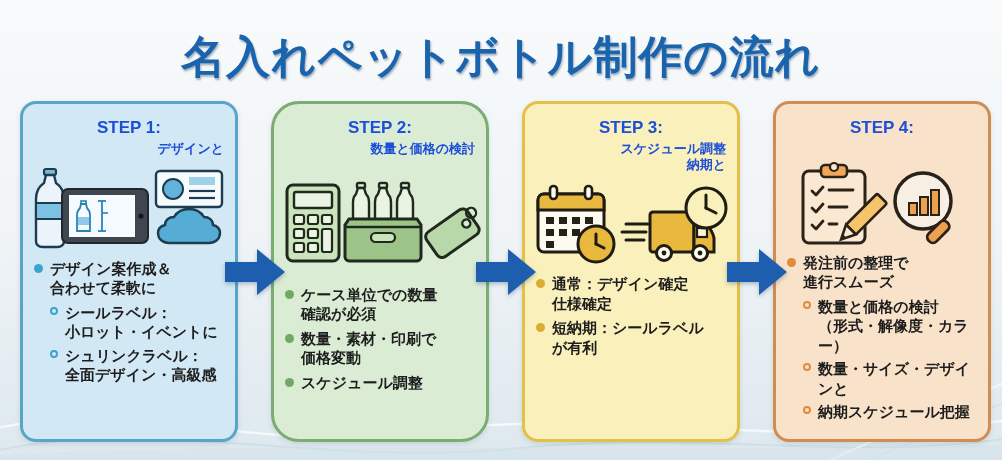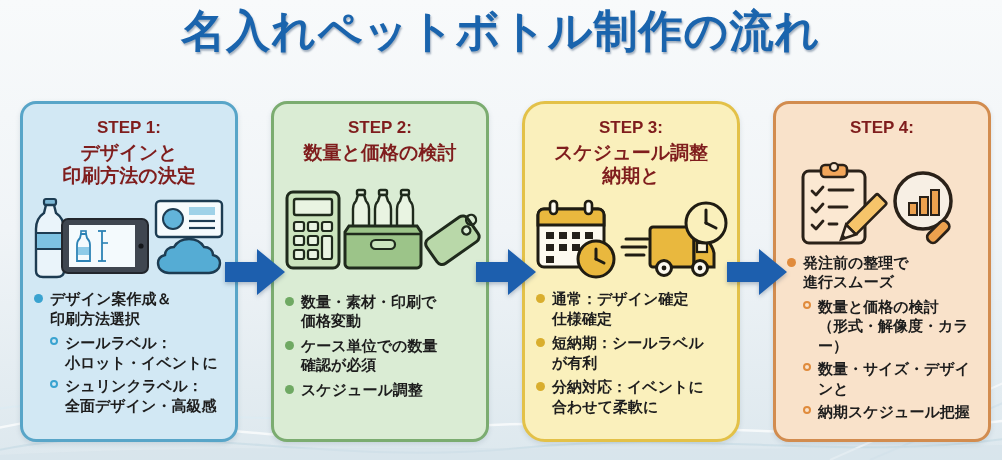--- a/index.html
+++ b/index.html
@@ -4,37 +4,37 @@
 <style>
   * { margin:0; padding:0; box-sizing:border-box; }
   html,body { width:1002px; height:460px; }
   body { font-family:"Liberation Sans","DejaVu Sans",sans-serif; }
   .board {
     position:relative; width:1002px; height:460px; overflow:hidden;
     background:linear-gradient(180deg,#f8fafb 0%,#f0f4f7 50%,#dde8ee 100%);
   }
   .bg-waves { position:absolute; left:0; top:0; width:1002px; height:460px; pointer-events:none; }
   .main-title {
-    position:relative; text-align:center; padding-top:2px;
+    position:relative; text-align:center; padding-top:28px;
     font-size:44px; font-weight:bold; color:#1a64ad; letter-spacing:1px;
     text-shadow:1px 2px 2px rgba(10,40,80,.35);
   }
   .cards { position:absolute; left:20px; top:101px; display:flex; align-items:stretch; }
   .card {
     width:218px; height:341px; border-radius:16px; border:3px solid;
     padding:10px 11px 8px 11px; position:relative; z-index:1;
     box-shadow:0 2px 5px rgba(60,90,110,.15);
   }
   .card-1 { background:#d2e8f4; border-color:#58a5c8; }
-  .card-2 { background:#daecd4; border-color:#7bac70; }
-  .card-3 { background:#faf0bc; border-color:#e3c148;border-radius:23px; }
+  .card-2 { background:#daecd4; border-color:#7bac70;border-radius:28px; }
+  .card-3 { background:#faf0bc; border-color:#e3c148; }
   .card-4 { background:#f9e2ca; border-color:#d28c4f; }
-  .card-title { text-align:center; color:#7f1d1d; line-height:1.22; margin-top:4px; }
+  .card-title { text-align:center; color:#1d4ed8; line-height:1.22; margin-top:4px; }
   .step-label { display:block; font-size:17px; font-weight:bold; margin-bottom:2px; }
-  .title-line { display:block; font-size:19px; font-weight:bold; }
+  .title-line { display:block; font-size:13px; font-weight:bold;text-align:right; }
   .icon-row { height:84px; margin:10px 0 8px 0; display:flex; align-items:center; justify-content:center; }
   .icon-row svg { overflow:visible; }
   ul.points { list-style:none; }
   ul.points li { display:flex; gap:7px; margin-bottom:5px; }
   ul.points li.sub { margin-left:16px; margin-bottom:4px; }
   .dot { flex:0 0 auto; width:9px; height:9px; border-radius:50%; margin-top:5px; }
   .ring { flex:0 0 auto; width:8px; height:8px; border-radius:50%; border:2px solid; margin-top:4px; background:transparent; }
   .c1 .dot { background:#3aa3d0; } .c1 .ring { border-color:#3aa3d0; }
   .c2 .dot { background:#6fa963; }
   .c3 .dot { background:#d9ae2e; }
@@ -58,21 +58,20 @@
   </svg>
 
   <h1 class="main-title">名入れペットボトル制作の流れ</h1>
 
   <div class="cards">
 
     <section class="card card-1 c1">
       <h2 class="card-title">
         <span class="step-label">STEP 1:</span>
         <span class="title-line">デザインと</span>
-        <span class="title-line">印刷方法の決定</span>
       </h2>
       <div class="icon-row">
         <svg width="194" height="84" viewBox="0 0 194 84">
 
           <g>
             <rect x="12" y="2" width="12" height="6" rx="2" fill="#7db8d6" stroke="#1d3c52" stroke-width="2.2"></rect>
             <path d="M14,8 L22,8 L24,16 C30,20 32,26 32,32 L32,74 C32,78 29,80 25,80 L11,80 C7,80 4,78 4,74 L4,32 C4,26 6,20 12,16 Z" fill="#eaf4fa" stroke="#1d3c52" stroke-width="2.4"></path>
             <rect x="4" y="36" width="28" height="16" fill="#7dc2e2" stroke="#1d3c52" stroke-width="2"></rect>
           </g>
 
@@ -99,21 +98,21 @@
 
           <g>
             <path d="M133,58 C133,53 137,50 142,50 C145,45 151,42 157,42 C163,42 169,45 172,50 C177,50 181,53 181,58 C185,59 188,62 188,66 C188,72 183,76 177,76 L137,76 C131,76 126,72 126,66 C126,62 129,59 133,58 Z" fill="#55acd4" stroke="#1d3c52" stroke-width="2.4"></path>
           </g>
         </svg>
       </div>
       <ul class="points">
         <li class="main">
             <span class="dot"></span>
             <span class="pt-text">デザイン案作成＆
-印刷方法選択</span>
+合わせて柔軟に</span>
           </li>
         <li class="sub">
             <span class="ring"></span>
             <span class="pt-text">シールラベル：
 小ロット・イベントに</span>
           </li>
         <li class="sub">
             <span class="ring"></span>
             <span class="pt-text">シュリンクラベル：
 全面デザイン・高級感</span>
@@ -165,27 +164,27 @@
           <g transform="rotate(-35 168 52)">
             <rect x="144" y="38" width="50" height="30" rx="6" fill="#b9d8a9" stroke="#1f2a1c" stroke-width="3"></rect>
             <circle cx="186" cy="53" r="4" fill="#daecd4" stroke="#1f2a1c" stroke-width="2.4"></circle>
             <circle cx="196" cy="47" r="5" fill="none" stroke="#1f2a1c" stroke-width="2.4"></circle>
           </g>
         </svg>
       </div>
       <ul class="points" style="margin-top:20px;">
         <li class="main">
             <span class="dot"></span>
+            <span class="pt-text">ケース単位での数量
+確認が必須</span>
+          </li>
+        <li class="main">
+            <span class="dot"></span>
             <span class="pt-text">数量・素材・印刷で
 価格変動</span>
-          </li>
-        <li class="main">
-            <span class="dot"></span>
-            <span class="pt-text">ケース単位での数量
-確認が必須</span>
           </li>
         <li class="main">
             <span class="dot"></span>
             <span class="pt-text">スケジュール調整</span>
           </li>
       </ul>
     </section>
 
     <div class="arrow-gap">
       <svg width="60" height="50" viewBox="0 0 60 50">
@@ -246,25 +245,20 @@
         <li class="main">
             <span class="dot"></span>
             <span class="pt-text">通常：デザイン確定
 仕様確定</span>
           </li>
         <li class="main">
             <span class="dot"></span>
             <span class="pt-text">短納期：シールラベル
 が有利</span>
           </li>
-        <li class="main">
-            <span class="dot"></span>
-            <span class="pt-text">分納対応：イベントに
-合わせて柔軟に</span>
-          </li>
       </ul>
     </section>
 
     <div class="arrow-gap">
       <svg width="60" height="50" viewBox="0 0 60 50">
         <polygon points="0,15 32,15 32,2 60,25 32,48 32,35 0,35" fill="#1d5fae"></polygon>
       </svg>
     </div>
 
     <section class="card card-4 c4">

